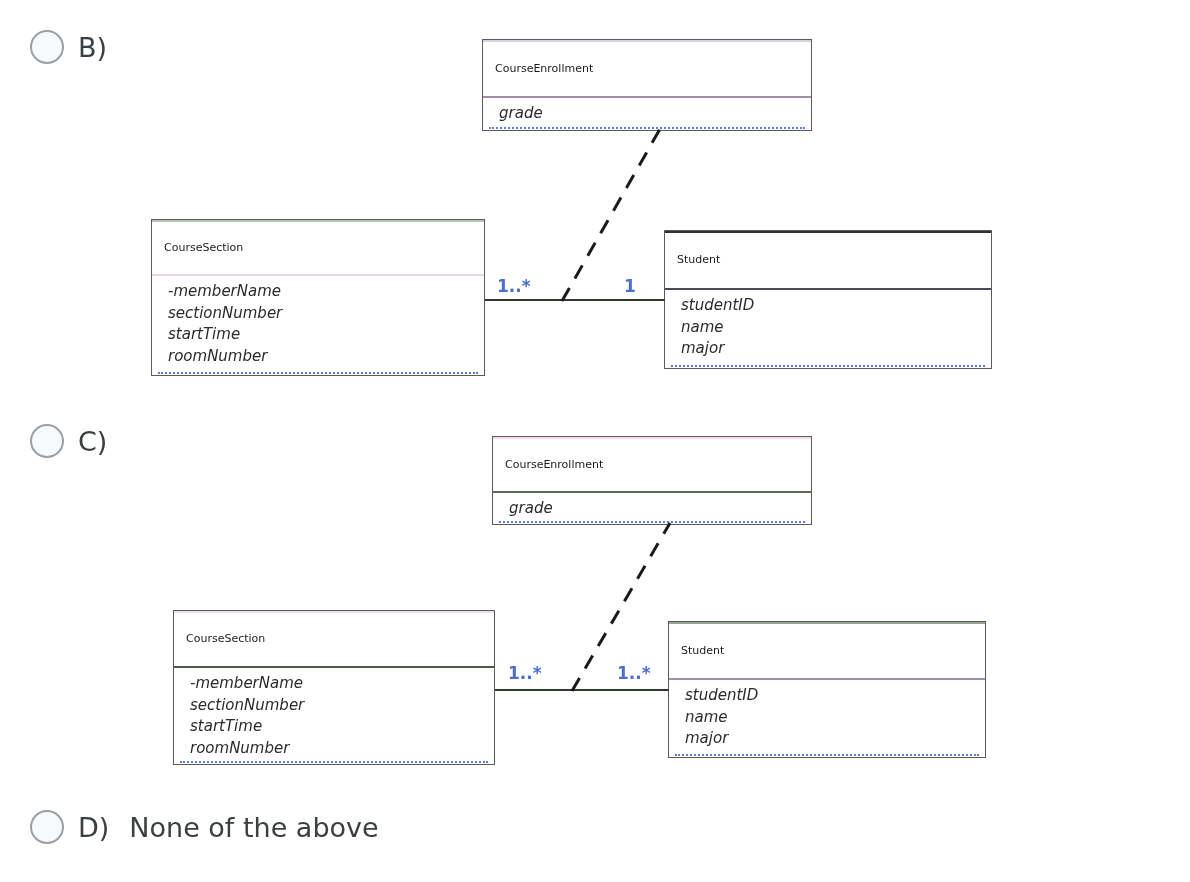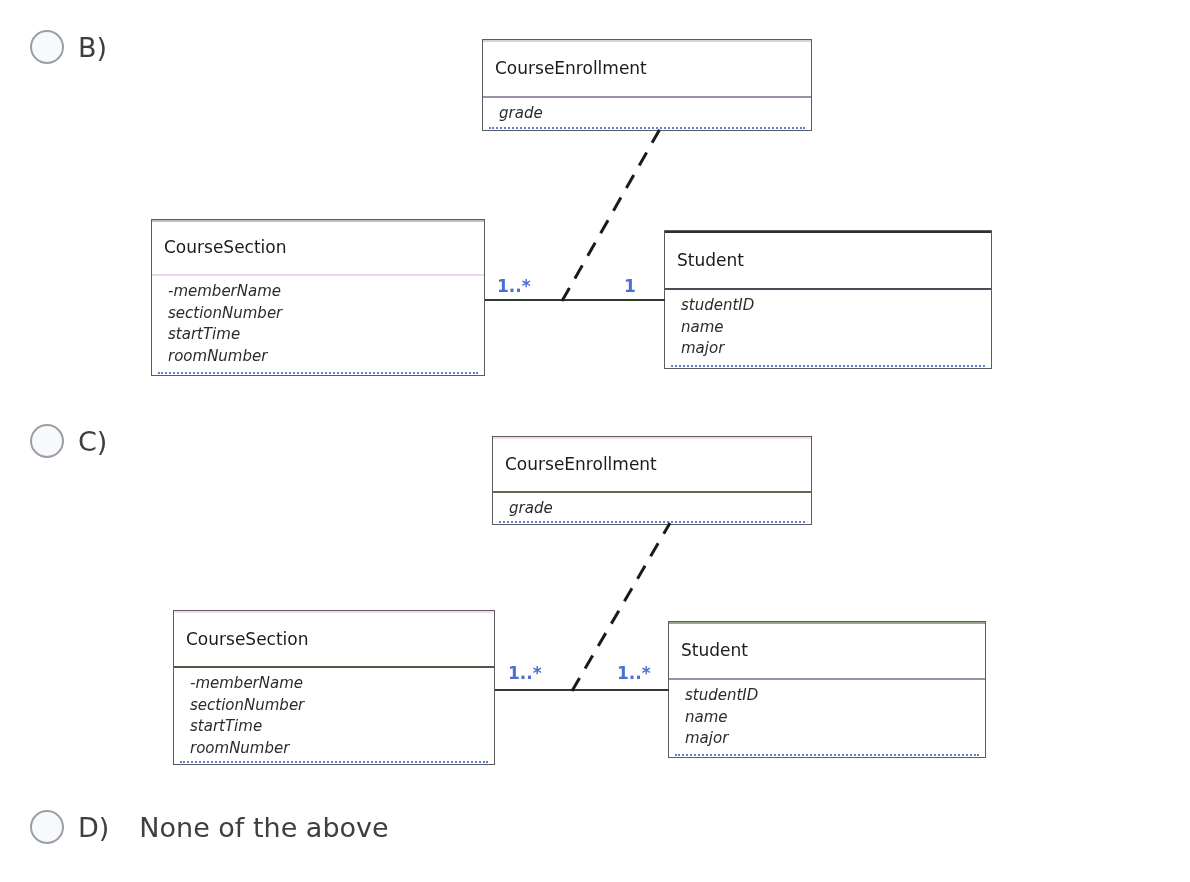--- a/index.html
+++ b/index.html
@@ -35,32 +35,32 @@
   .opt-letter {
     font-size: 27px;
     color: #3c4043;
     font-family: "DejaVu Sans", sans-serif;
     letter-spacing: 0px;
   }
   .opt-text {
     font-size: 27px;
     color: #3c4043;
     font-family: "DejaVu Sans", sans-serif;
-    margin-left: 16px;
+    margin-left: 6px;
   }
 
   
   .uml-box {
     position: absolute;
     background: #ffffff;
     box-sizing: border-box;
     border: 1.5px solid #5c5c5c;
   }
   .uml-title {
-    font-size: 17px;
+    font-size: 11px;
     color: #1b1b1b;
     font-family: "DejaVu Sans", sans-serif;
     padding: 0 0 0 12px;
     display: flex;
     align-items: center;
     box-sizing: border-box;
     width: 100%;
   }
   .uml-attrs {
     box-sizing: border-box;

